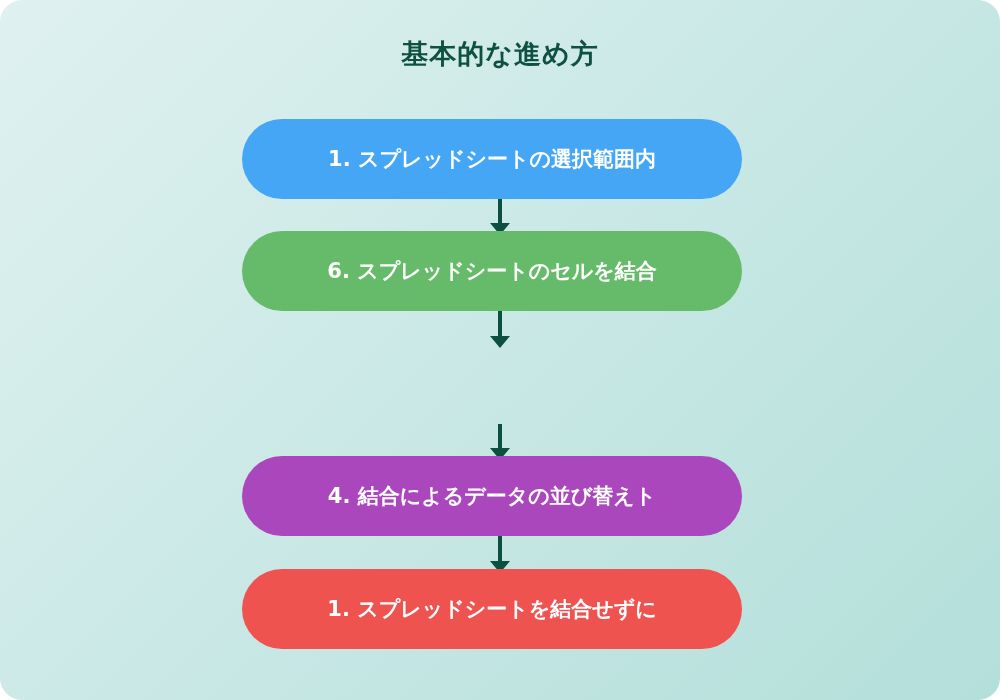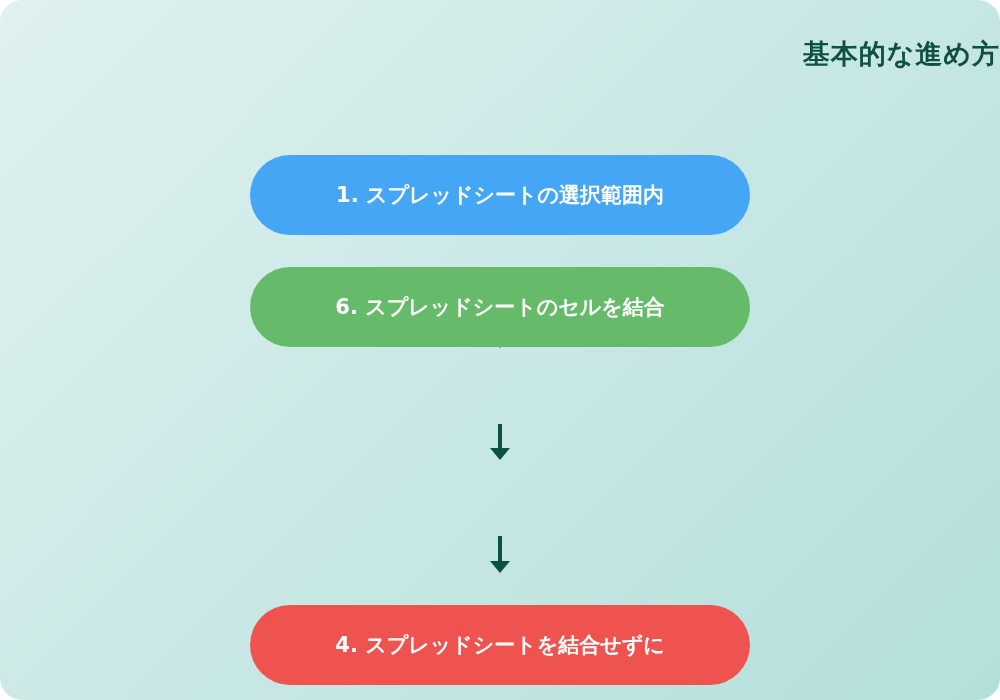--- a/index.html
+++ b/index.html
@@ -19,43 +19,42 @@
       border-radius: 22px;
       background: linear-gradient(135deg, #dff1f0 0%, #c9e8e5 50%, #b3dfda 100%);
       overflow: hidden;
       font-family: "DejaVu Sans", "Liberation Sans", sans-serif;
     }
     .title {
       position: absolute;
       left: 0;
       top: 34px;
       width: 1000px;
-      text-align: right;
+      text-align: center;
       font-size: 27px;
       font-weight: bold;
       color: #0e5140;
       letter-spacing: 1px;
       line-height: 40px;
     }
     .step {
       position: absolute;
-      left: 250px;
+      left: 242px;
       width: 500px;
       height: 80px;
       border-radius: 40px;
       display: flex;
       align-items: center;
       justify-content: center;
       color: #ffffff;
       font-size: 21px;
       font-weight: bold;
       box-sizing: border-box;
       z-index: 2;
       cursor: pointer;
-      margin-top: 36px;
     }
     .connector {
       position: absolute;
       left: 490px;
       width: 20px;
       z-index: 1;
     }
     .connector .line {
       position: absolute;
       left: 8px;
@@ -96,17 +95,20 @@
     <div class="line" style="height:27px;"></div>
     <div class="head" style="top:25px;"></div>
   </div>
 
   <div class="step" style="top:119px; background:#45a6f5;">
     <span>1. スプレッドシートの選択範囲内</span>
   </div>
   <div class="step" style="top:231px; background:#66bb6a;">
     <span>6. スプレッドシートのセルを結合</span>
   </div>
+  <div class="step" style="top:456px; background:#ab47bc;">
+    <span>4. 結合によるデータの並び替えト</span>
+  </div>
   <div class="step" style="top:569px; background:#ef5350;">
-    <span>4. スプレッドシートを結合せずに</span>
+    <span>1. スプレッドシートを結合せずに</span>
   </div>
 
 </div>
 
 </body></html>

